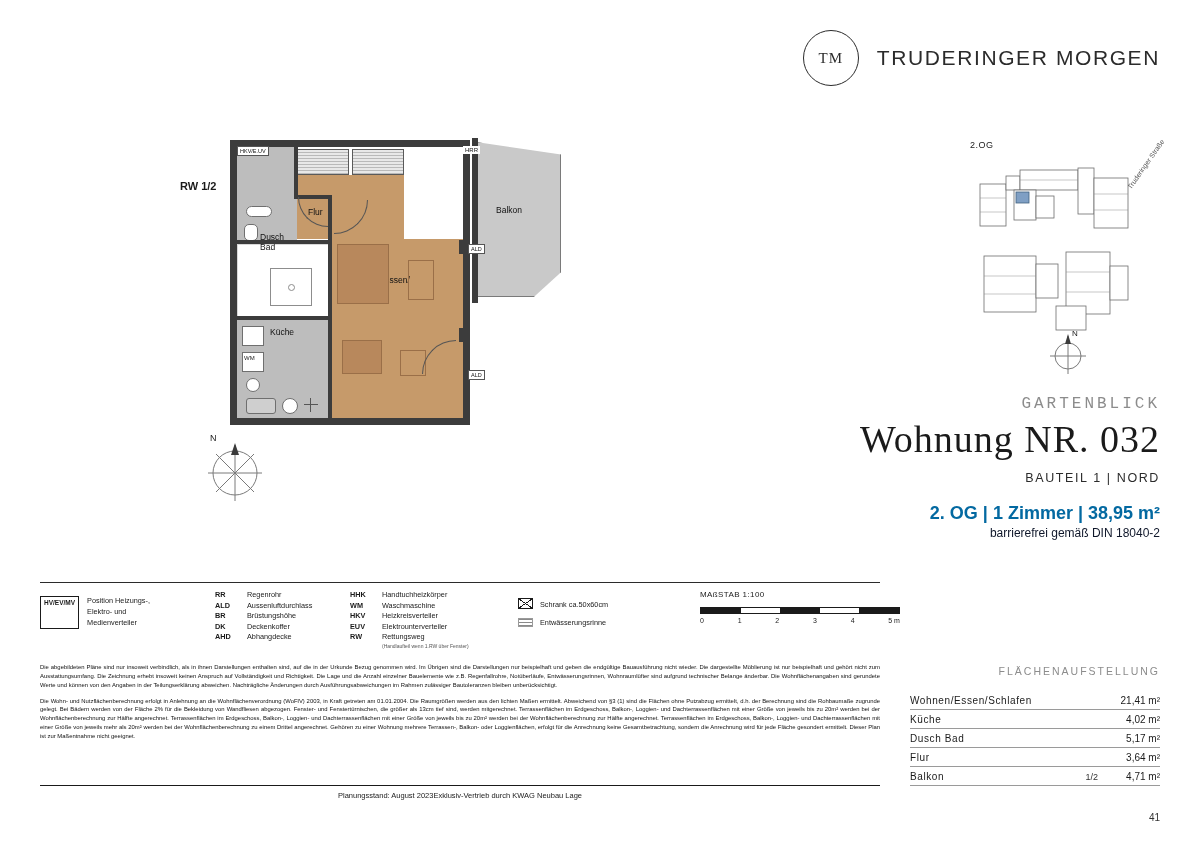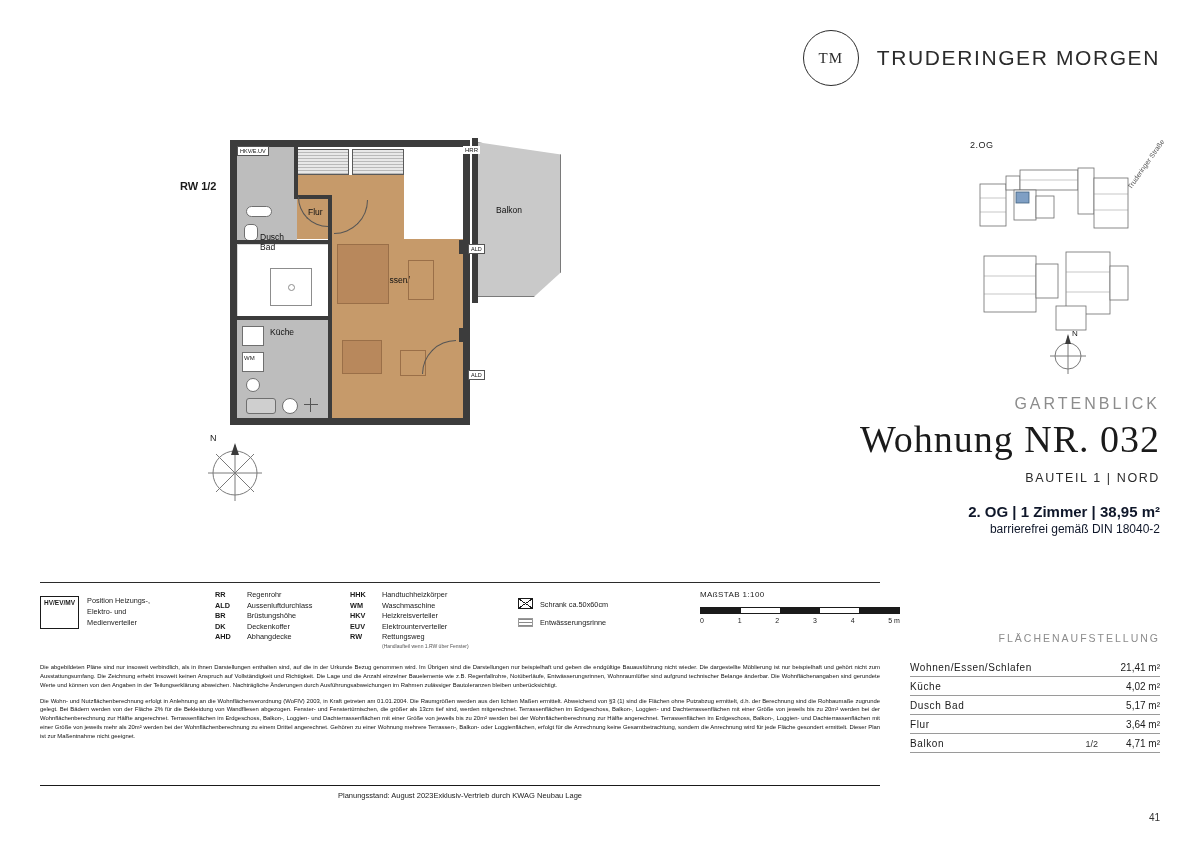--- a/index.html
+++ b/index.html
@@ -68,24 +68,24 @@
   
   .keyplan { position:absolute; right:40px; top:140px; width:190px; height:240px; }
   .keyplan-label { position:absolute; left:0; top:0; font-size:9px; letter-spacing:.5px; }
   .keyplan-street {
     position:absolute; right:0px; top:-2px; font-size:7px; color:#555;
     transform:rotate(-55deg); transform-origin:right top;
   }
 
   
   .titleblock { position:absolute; right:40px; top:395px; text-align:right; width:520px; }
-  .garten { font-size:16px; letter-spacing:3px; color:#8c8c8c; font-family:Liberation Sans, sans-serif; }
+  .garten { font-size:16px; letter-spacing:3px; color:#8c8c8c; font-family:Liberation Mono, monospace; }
   .whg { font-size:38px; letter-spacing:1px; margin-top:4px; color:#1a1a1a; font-family:"Liberation Serif", serif; }
   .bauteil { font-size:12.5px; letter-spacing:1.6px; margin-top:10px; color:#2b2b2b; }
-  .facts { font-size:15px; font-weight:bold; margin-top:18px; color:#0f172a; }
+  .facts { font-size:18px; font-weight:bold; margin-top:18px; color:#0369a1; }
   .barrier { font-size:12px; margin-top:2px; color:#0f172a; }
 
   
   .legend-rule { position:absolute; left:40px; top:582px; width:840px; border-top:1px solid #2b2b2b; }
   .legend { position:absolute; left:40px; top:590px; width:840px; height:60px; font-size:7.3px; color:#1a1a1a; }
   .lg-col { position:absolute; top:0; }
   .lg-row { display:flex; gap:6px; line-height:1.45; }
   .lg-abbr { font-weight:bold; width:26px; display:inline-block; }
   .hvbox {
     border:1px solid #1a1a1a; font-size:6.5px; font-weight:bold;
@@ -104,21 +104,21 @@
   .scale-track { display:flex; height:7px; width:200px; border:1px solid #1a1a1a; }
   .scale-seg { flex:1; }
   .scale-nums { display:flex; width:200px; font-size:7px; margin-top:3px; justify-content:space-between; }
 
   
   .disclaimer { position:absolute; left:40px; top:663px; width:840px; font-size:5.9px; line-height:1.5; color:#111; text-align:justify; }
   .disclaimer p { margin:0 0 7px 0; }
   .footer-row { position:absolute; left:40px; top:785px; width:840px; border-top:1px solid #1a1a1a; padding-top:5px; display:flex; justify-content:center; font-size:7.5px; }
 
   
-  .flaechen { position:absolute; right:40px; top:632px; width:250px; }
+  .flaechen { position:absolute; right:40px; top:665px; width:250px; }
   .fl-title { font-size:10.5px; letter-spacing:2px; color:#8c8c8c; text-align:right; margin-bottom:14px; }
   .fl-row { display:flex; align-items:baseline; border-bottom:.6px solid #9a9a9a; padding:4px 0 3px; font-size:10px; }
   .fl-name { flex:1; letter-spacing:.6px; }
   .fl-frac { width:34px; text-align:right; font-size:9px; color:#333; }
   .fl-val { width:62px; text-align:right; }
   .pagenum { position:absolute; right:40px; top:812px; font-size:10px; color:#333; }
 </style>
 </head>
 <body>
 

